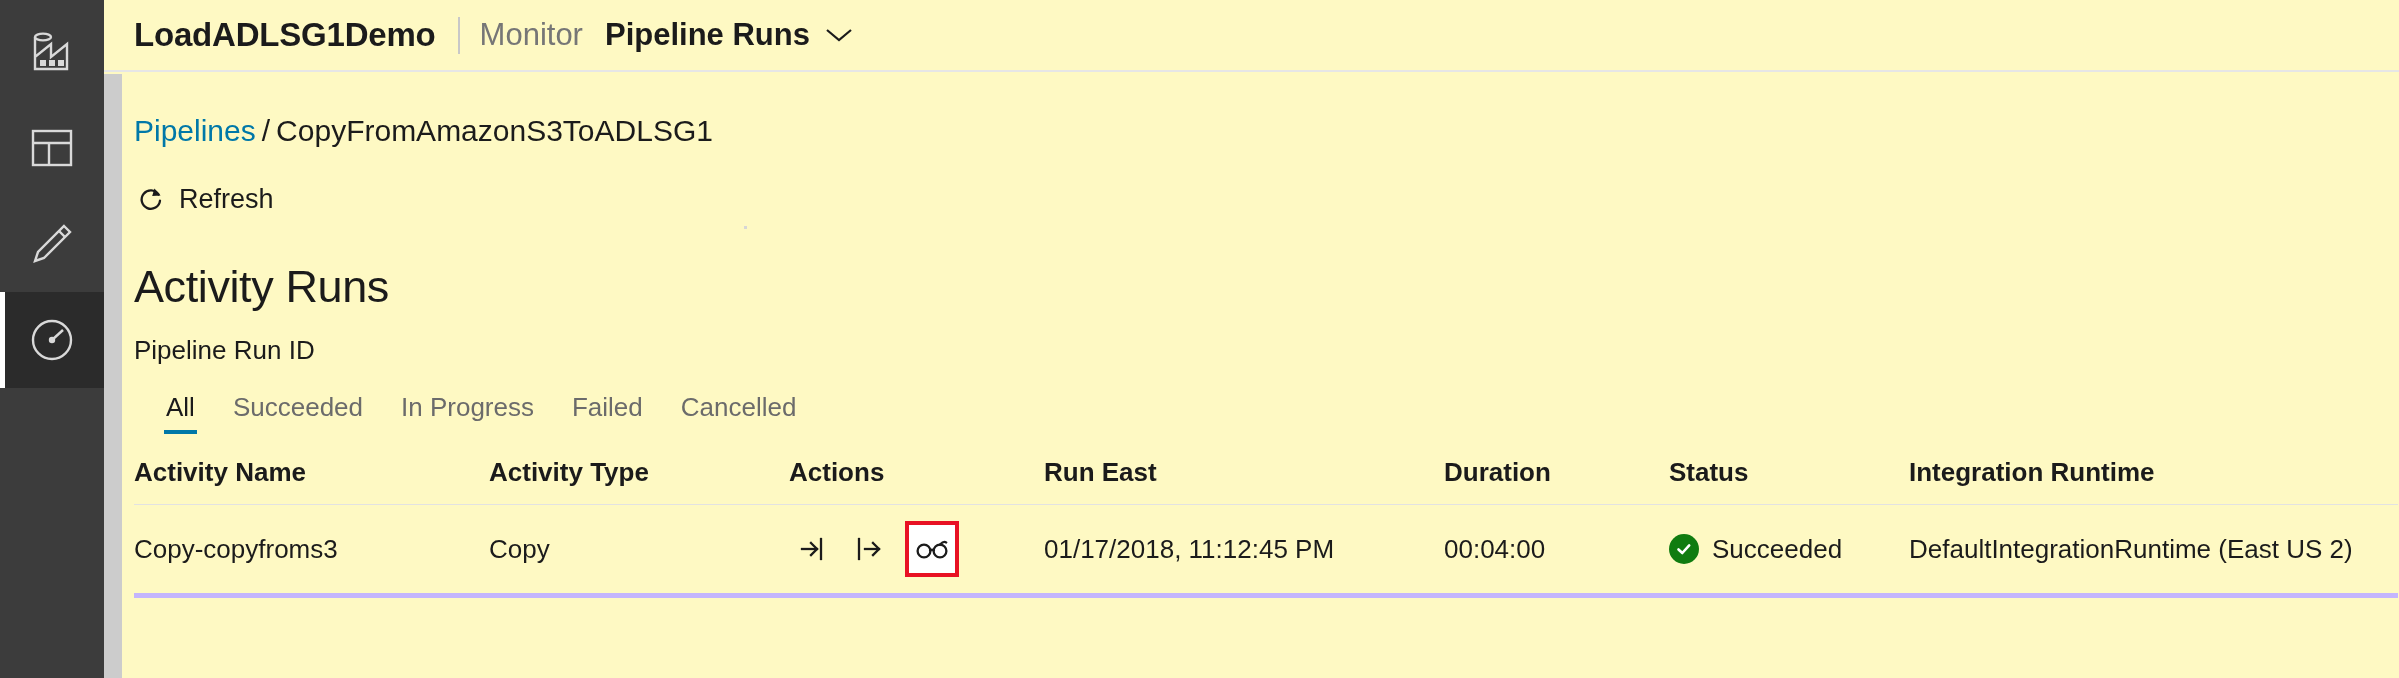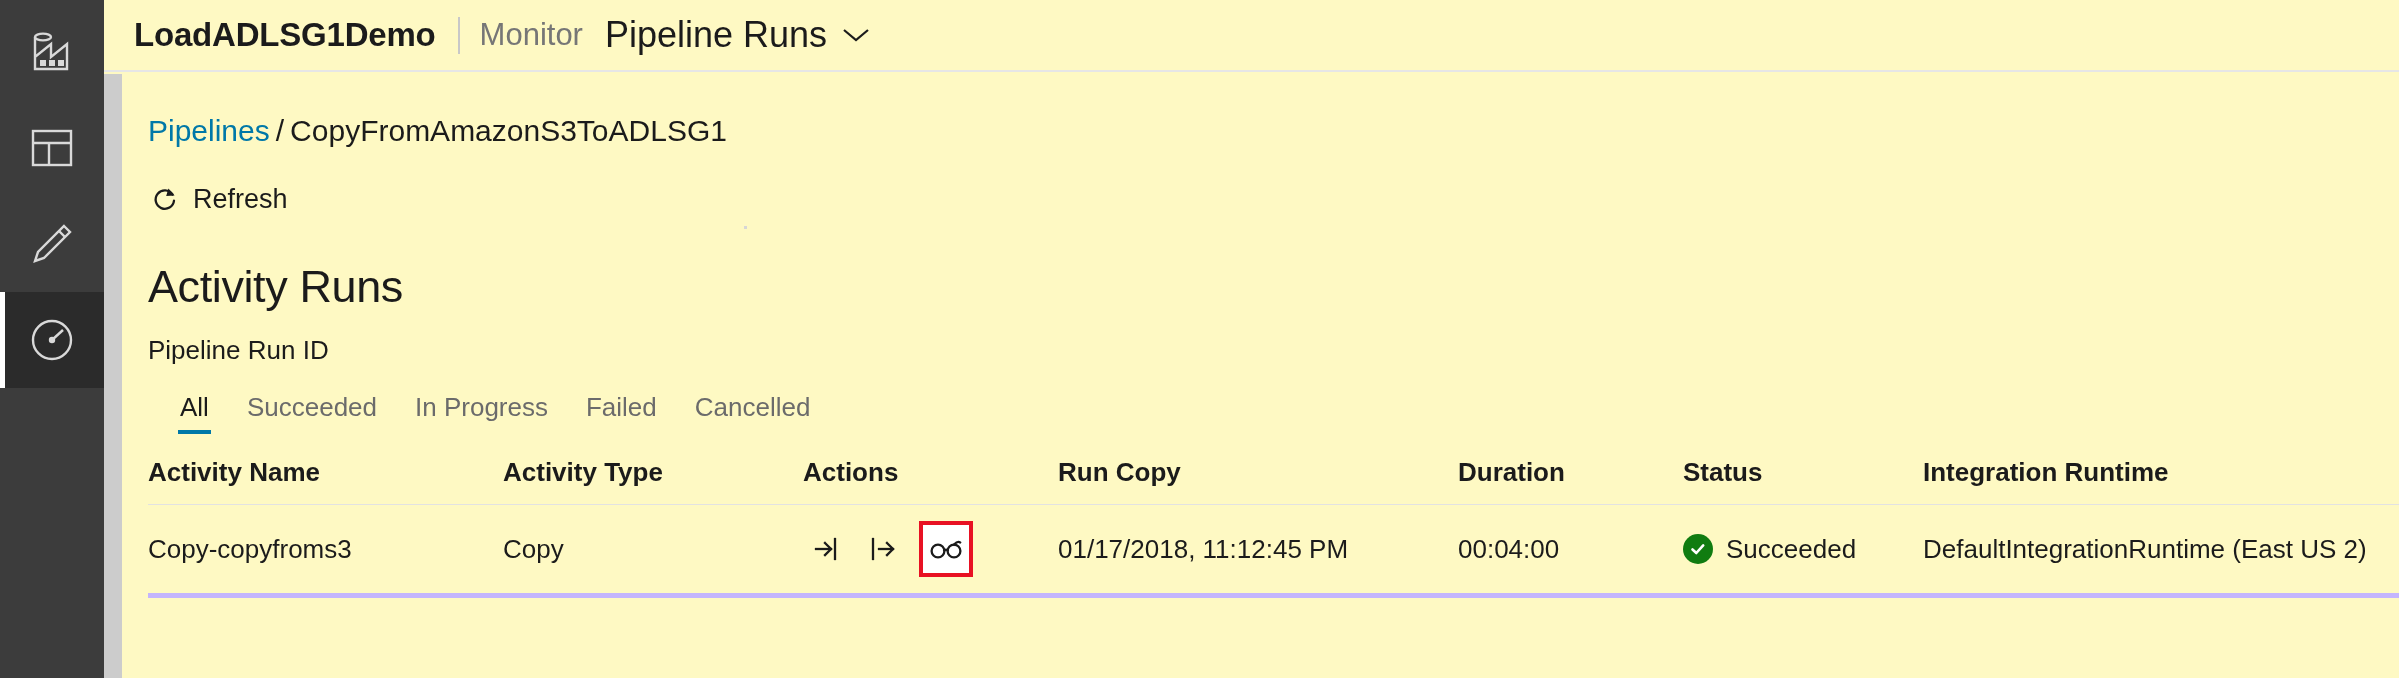--- a/index.html
+++ b/index.html
@@ -87,22 +87,22 @@
     white-space: nowrap;
     margin-right: 22px;
   }
   .topbar-page {
     display: flex;
     align-items: center;
     gap: 14px;
     cursor: pointer;
   }
   .topbar-page-label {
-    font-size: 36px;
-    font-weight: normal;
+    font-size: 31px;
+    font-weight: bold;
     color: #1b1b1b;
     white-space: nowrap;
   }
   .chev {
     display: block;
   }
   .chev .ln { fill: none; stroke: #1b1b1b; stroke-width: 2.2; }
 
   
   .gutter {
@@ -110,21 +110,21 @@
     left: 0;
     top: 74px;
     bottom: 0;
     width: 18px;
     background: #cccccc;
   }
 
   
   .content {
     flex: 1 1 auto;
-    padding-left: 44px;
+    padding-left: 30px;
     position: relative;
   }
 
   .breadcrumb {
     margin-top: 42px;
     font-size: 30px;
     color: #1b1b1b;
     white-space: nowrap;
   }
   .breadcrumb .crumb-link {
@@ -388,21 +388,21 @@
         <div class="tab">Failed</div>
         <div class="tab">Cancelled</div>
       </div>
 
       <table class="table">
         <thead>
           <tr>
             <th class="col-name">Activity Name</th>
             <th class="col-type">Activity Type</th>
             <th class="col-actions">Actions</th>
-            <th class="col-start">Run Copy</th>
+            <th class="col-start">Run East</th>
             <th class="col-duration">Duration</th>
             <th class="col-status">Status</th>
             <th class="col-ir">Integration Runtime</th>
           </tr>
         </thead>
         <tbody>
           <tr>
             <td>Copy-copyfroms3</td>
             <td>Copy</td>
             <td>

